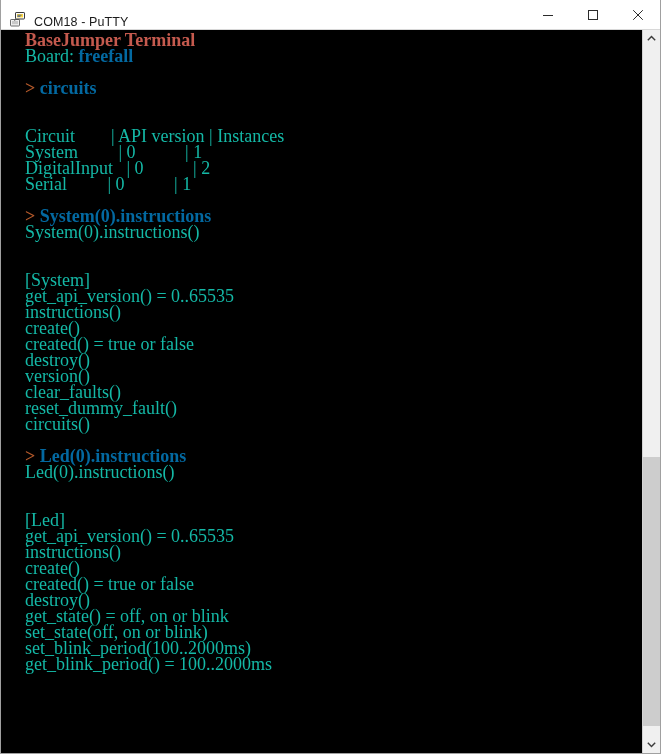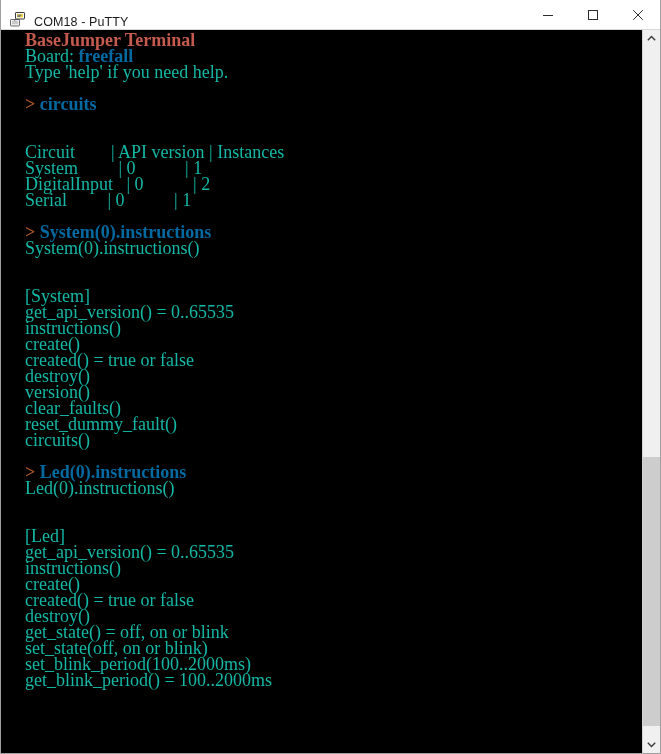--- a/index.html
+++ b/index.html
@@ -171,21 +171,20 @@
       </div>
     </div>
   </div>
 
   <div class="body-area">
 
     <div class="terminal">
 
       <div class="term-line"><span class="c-red">BaseJumper Terminal</span></div>
       <div class="term-line"><span class="c-dim">Board: </span><span class="c-white">freefall</span></div>
-      <div class="term-line"><span class="c-dim">Type 'help' if you need help.</span></div>
       <div class="term-line">&nbsp;</div>
 
       <div class="term-line"><span class="c-prompt">&gt; </span><span class="c-white">circuits</span></div>
       <div class="term-line">&nbsp;</div>
       <div class="term-line">&nbsp;</div>
 
       <div class="term-line"><span class="c-dim">Circuit        | API version | Instances</span></div>
       <div class="term-line"><span class="c-dim">System         | 0           | 1</span></div>
       <div class="term-line"><span class="c-dim">DigitalInput   | 0           | 2</span></div>
       <div class="term-line"><span class="c-dim">Serial         | 0           | 1</span></div>

